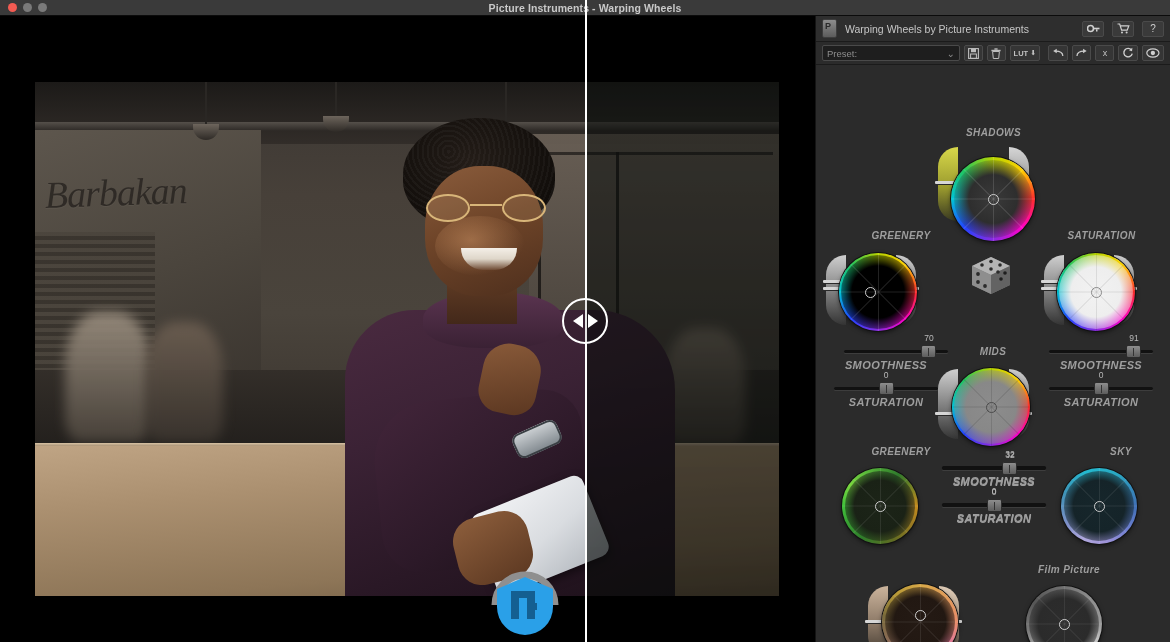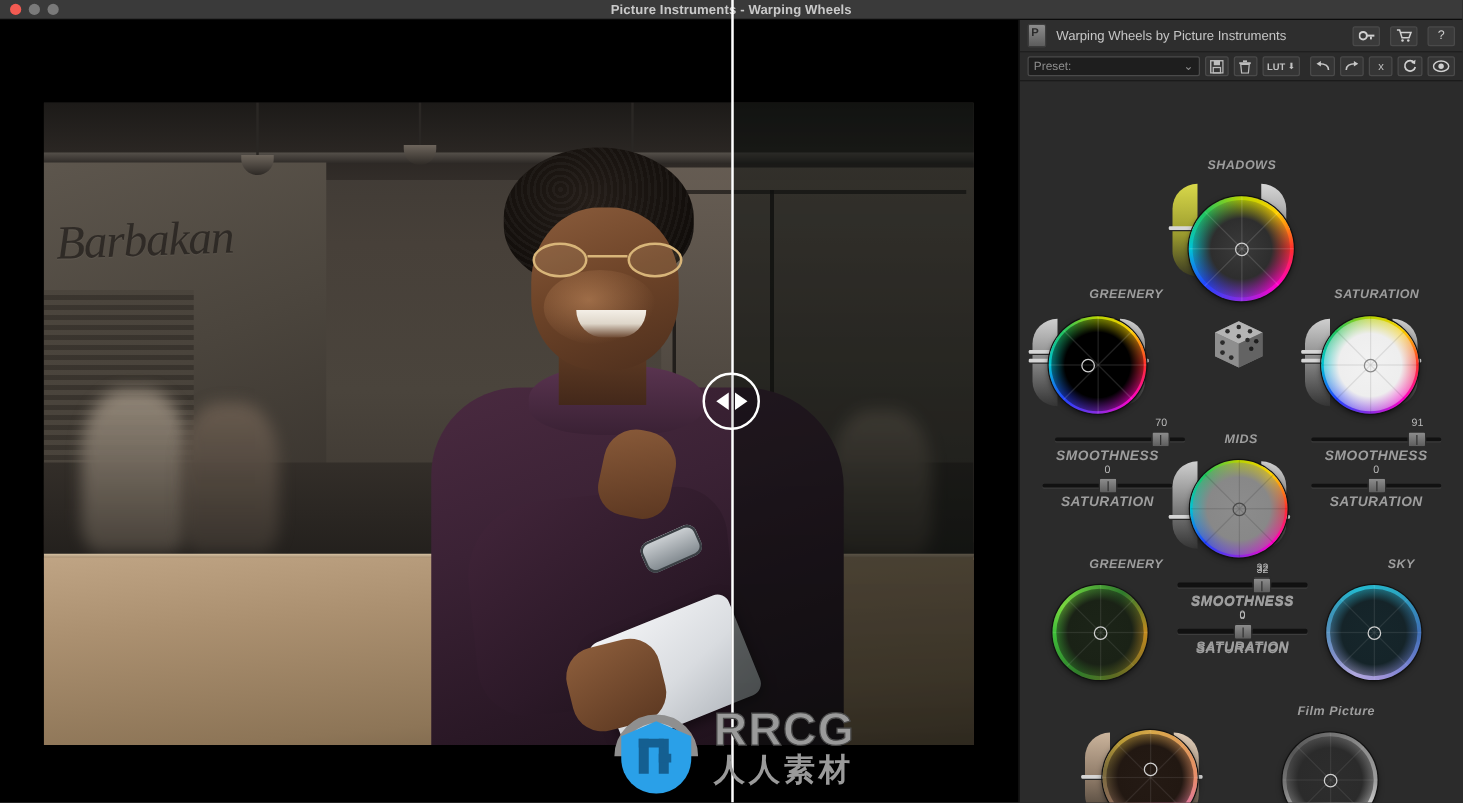--- a/index.html
+++ b/index.html
@@ -439,24 +439,20 @@
 
   <div id="watermark">
     <div id="wm-logo">
       <svg width="76" height="76" viewBox="0 0 76 76">
         <path d="M8 46 A30 30 0 0 1 68 46" fill="none" stroke="#8f8f8f" stroke-width="7"></path>
         <path d="M10 30 L38 18 L66 30 L66 48 A28 28 0 0 1 10 48 Z" fill="#2aa0e8"></path>
         <path d="M24 32 h8 v28 h-8 z M40 32 h8 v28 h-8 z" fill="#145f91"></path>
         <path d="M24 32 h20 v7 h-20 z M40 44 h10 v7 h-10 z" fill="#145f91"></path>
       </svg>
     </div>
-    <div id="wm-text">
-      <div id="wm-rrcg">RRCG</div>
-      <div id="wm-cn">人人素材</div>
-    </div>
   </div>
 </div>
 
 <div id="split-line"></div>
 <div id="split-handle">
   <div class="tri left"></div>
   <div class="tri right"></div>
 </div>
 
 <div id="panel">

